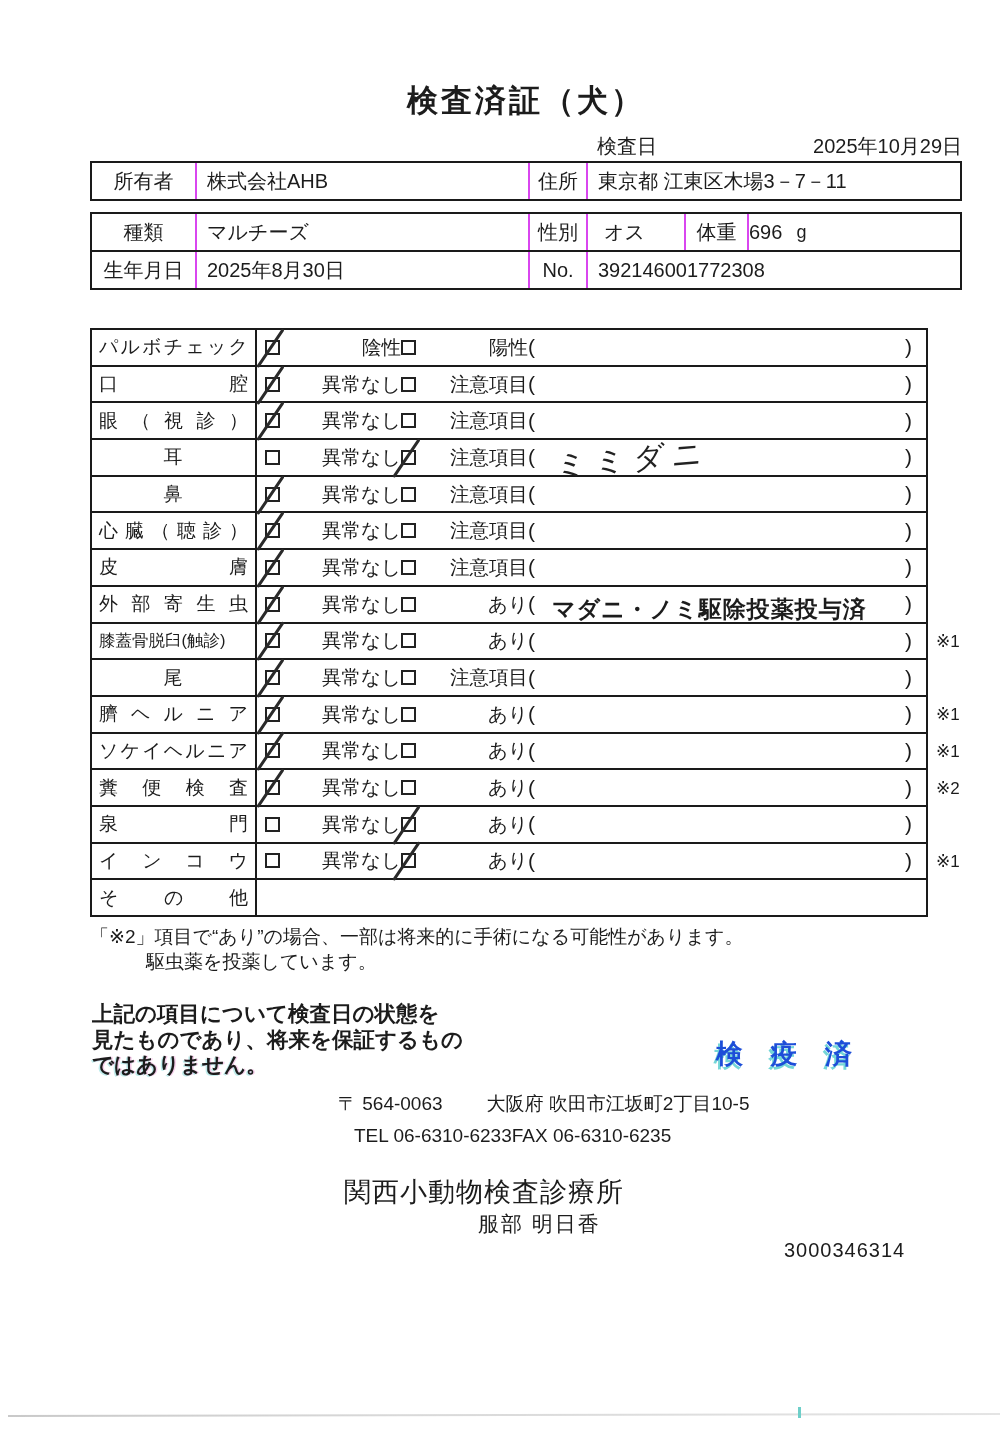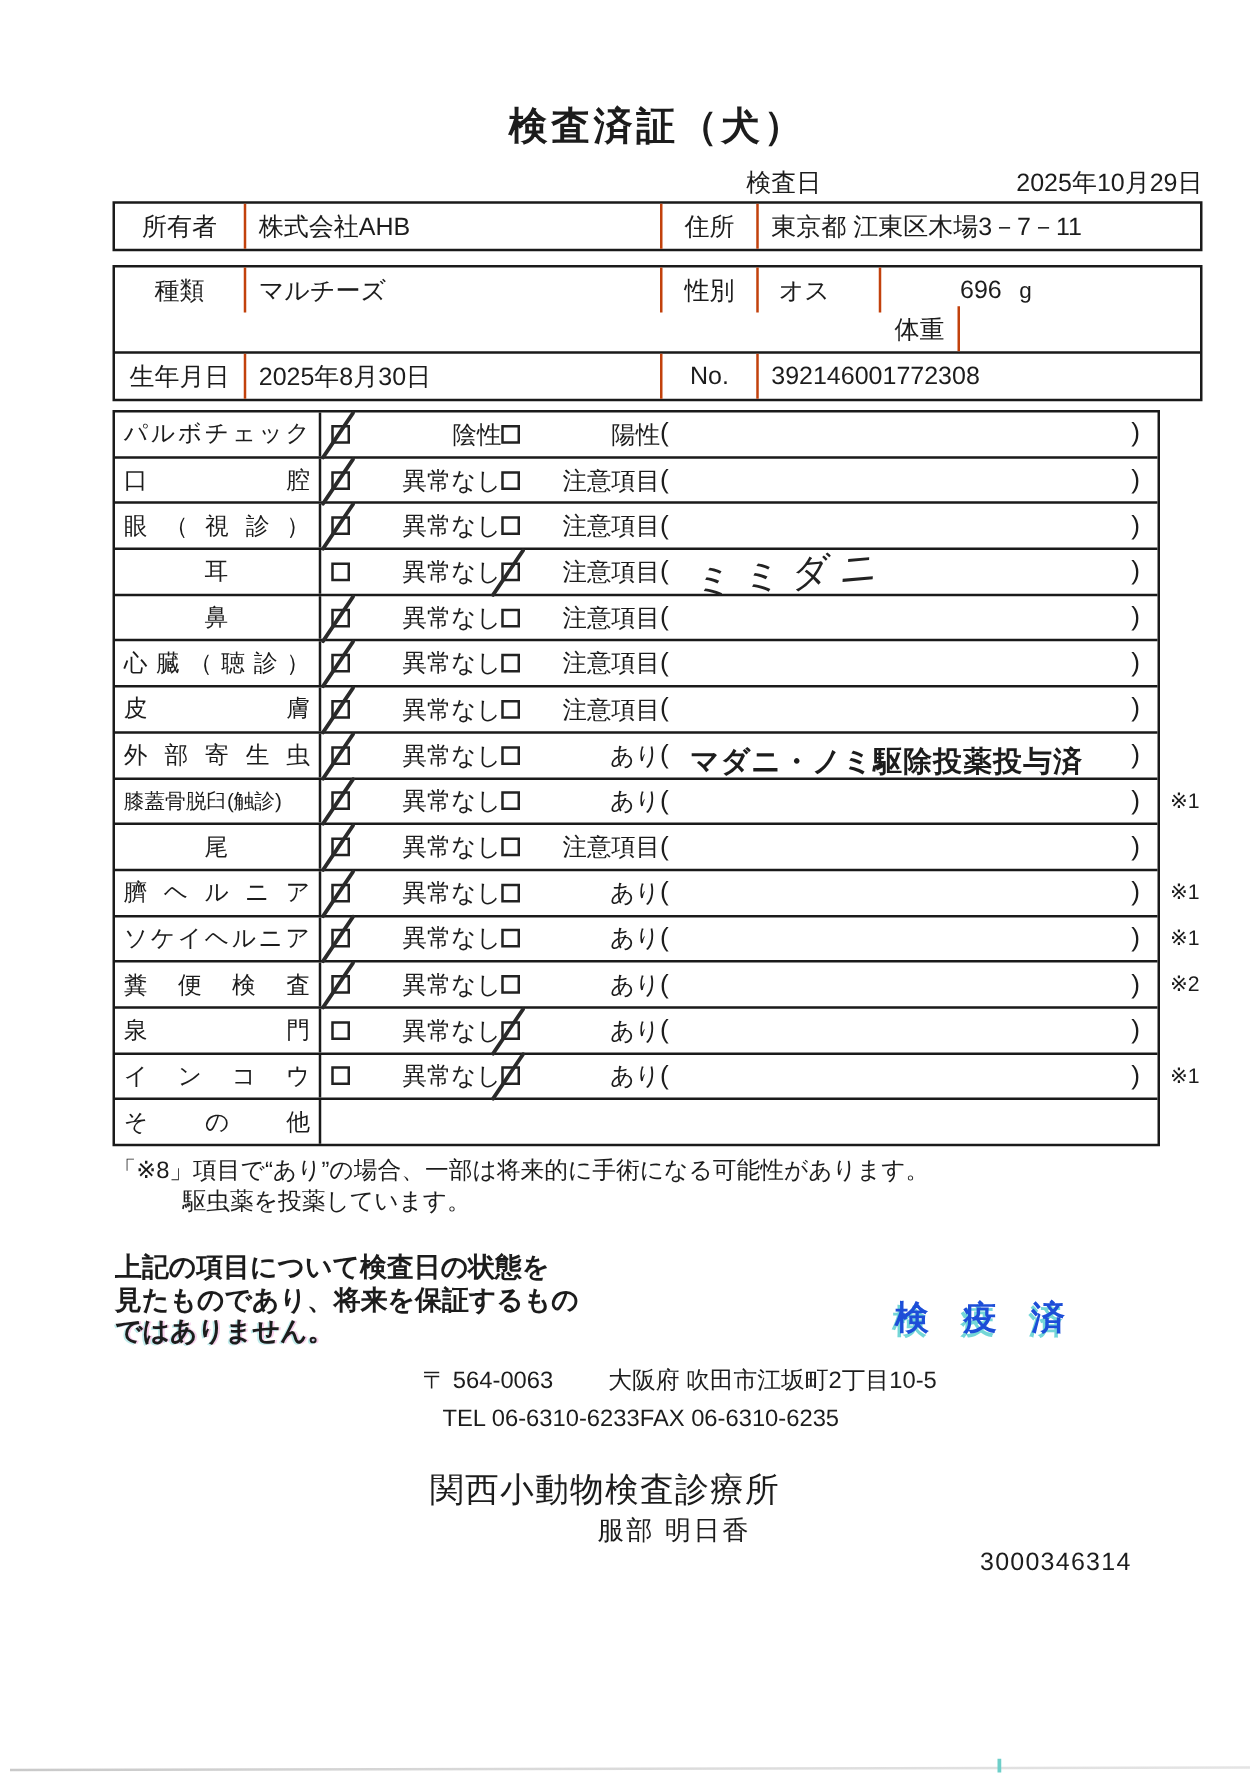--- a/index.html
+++ b/index.html
@@ -10,28 +10,28 @@
   .title { position:absolute; top:80px; left:90px; width:872px; text-align:center;
            font-size:31px; font-weight:600; letter-spacing:3px; }
 
   .date-row { position:absolute; top:133px; left:597px; width:365px;
               display:flex; justify-content:space-between; font-size:20px; font-weight:500; }
 
   
   .htable { position:absolute; left:90px; width:872px; border:2px solid #1a1a1a; }
   .hrow { display:flex; }
   .hrow + .hrow { border-top:2px solid #1a1a1a; }
-  .hcell { height:36px; display:flex; align-items:center; font-size:20px; border-right:2px solid #c2410c; }
+  .hcell { height:36px; display:flex; align-items:center; font-size:20px; border-right:2px solid #d946ef; }
   .hcell:last-child { border-right:none; }
   .hlabel { justify-content:center; }
   .hval { padding-left:10px; }
   .t-owner { top:161px; }
   .t-info  { top:212px; }
-  .w105 { width:105px; } .w333 { width:333px; } .w77 { width:77px; }
-  .w98 { width:98px;padding-left:16px; } .w63 { width:63px;margin-top:31px; } .wfill { flex:1; }
+  .w105 { width:105px; } .w333 { width:333px; } .w77 { width:58px; }
+  .w98 { width:98px;padding-left:16px; } .w63 { width:63px; } .wfill { flex:1; }
   .weight-cell { justify-content:flex-start; gap:14px; padding-right:12px; }
   .weight-unit { font-size:18px; }
 
   .intro { position:absolute; top:302px; left:93px; font-size:19px; font-weight:600; }
 
   
   .check-table { position:absolute; top:328px; left:90px; width:838px; border:2px solid #1a1a1a; }
   .crow { position:relative; display:flex; height:36.7px; border-bottom:2px solid #1a1a1a; }
   .crow:last-child { border-bottom:none; height:34.7px; }
   .item-cell { width:165px; border-right:2px solid #1a1a1a; display:flex; align-items:center;
@@ -445,21 +445,21 @@
         <div class="item-cell a-justify">
           <span>そ</span>
           <span>の</span>
           <span>他</span>
         </div>
         <div class="content-cell"></div>
       </div>
     </div>
 
   <div class="footnotes">
-    <div>「※8」項目で“あり”の場合、一部は将来的に手術になる可能性があります。</div>
+    <div>「※2」項目で“あり”の場合、一部は将来的に手術になる可能性があります。</div>
     <div class="indent">駆虫薬を投薬しています。</div>
   </div>
 
   <div class="disclaimer">
     <div>上記の項目について検査日の状態を</div>
     <div>見たものであり、将来を保証するもの</div>
     <div class="fringe">ではありません。</div>
   </div>
 
   <div class="stamp">検 疫 済</div>

